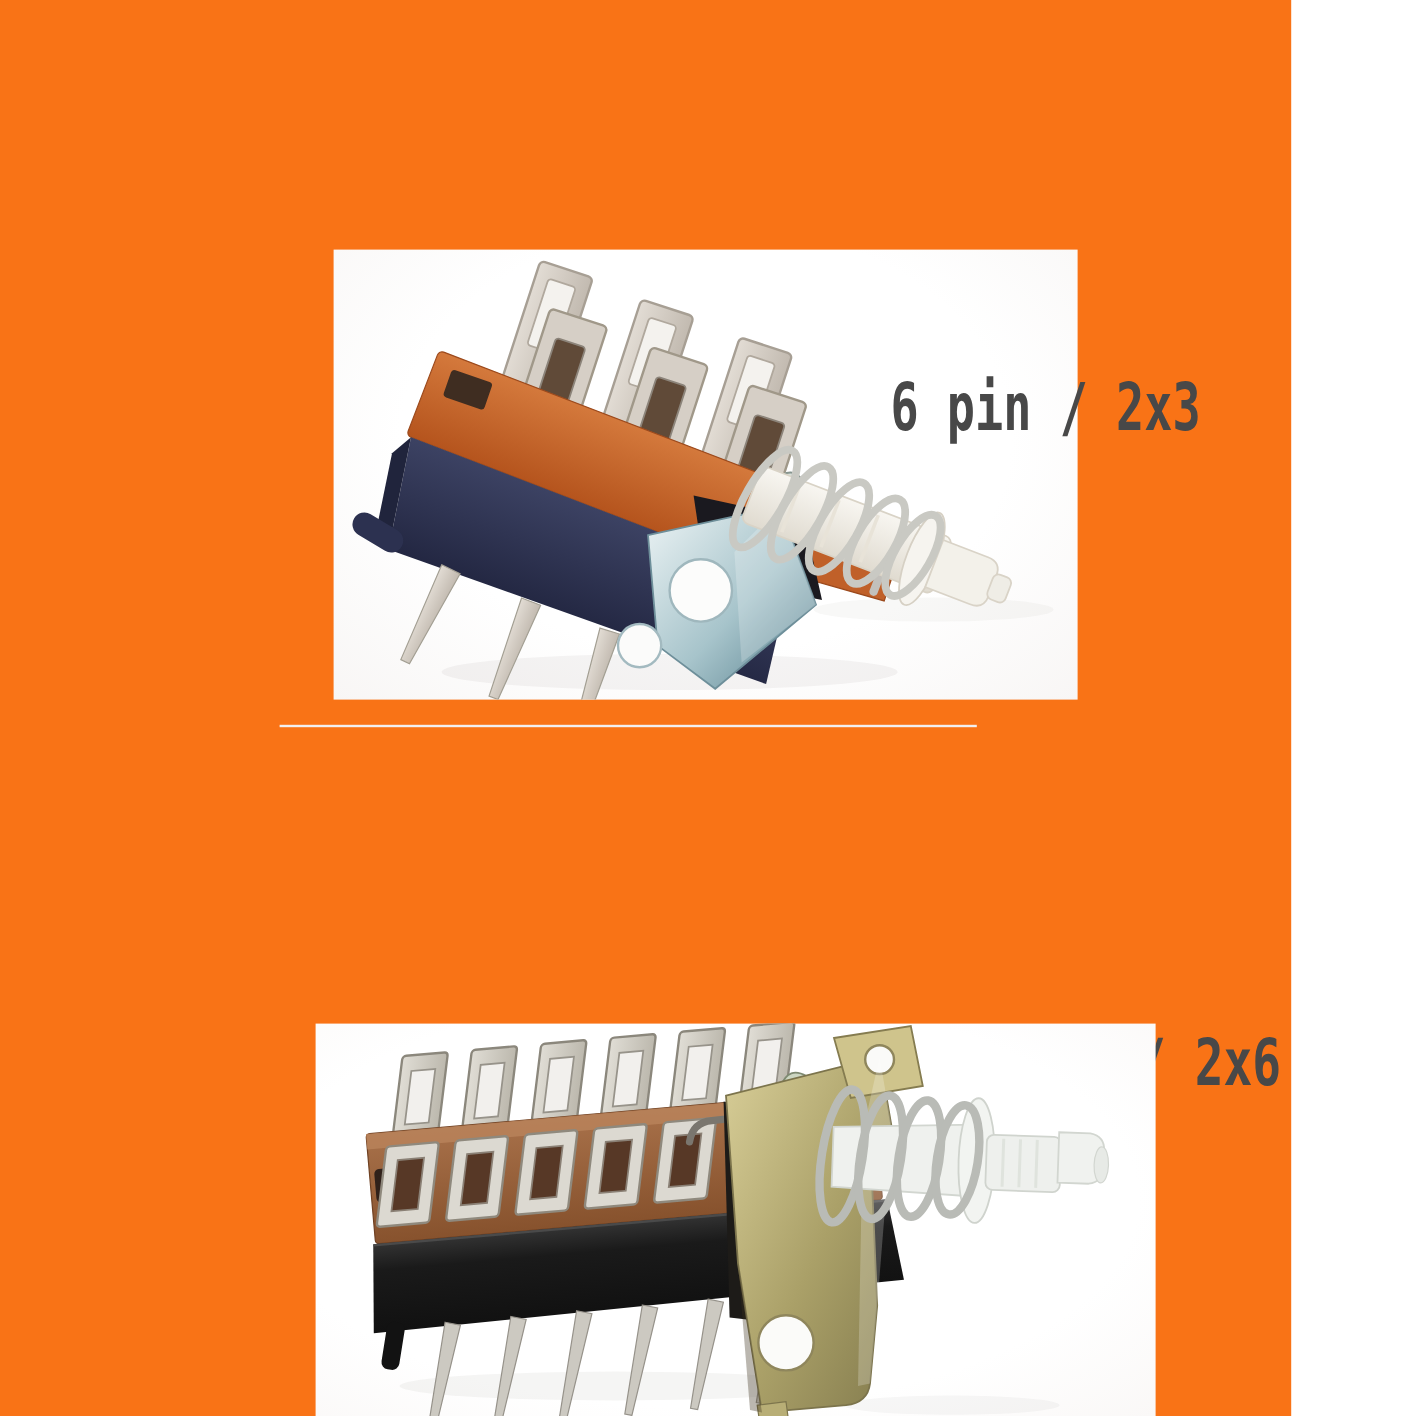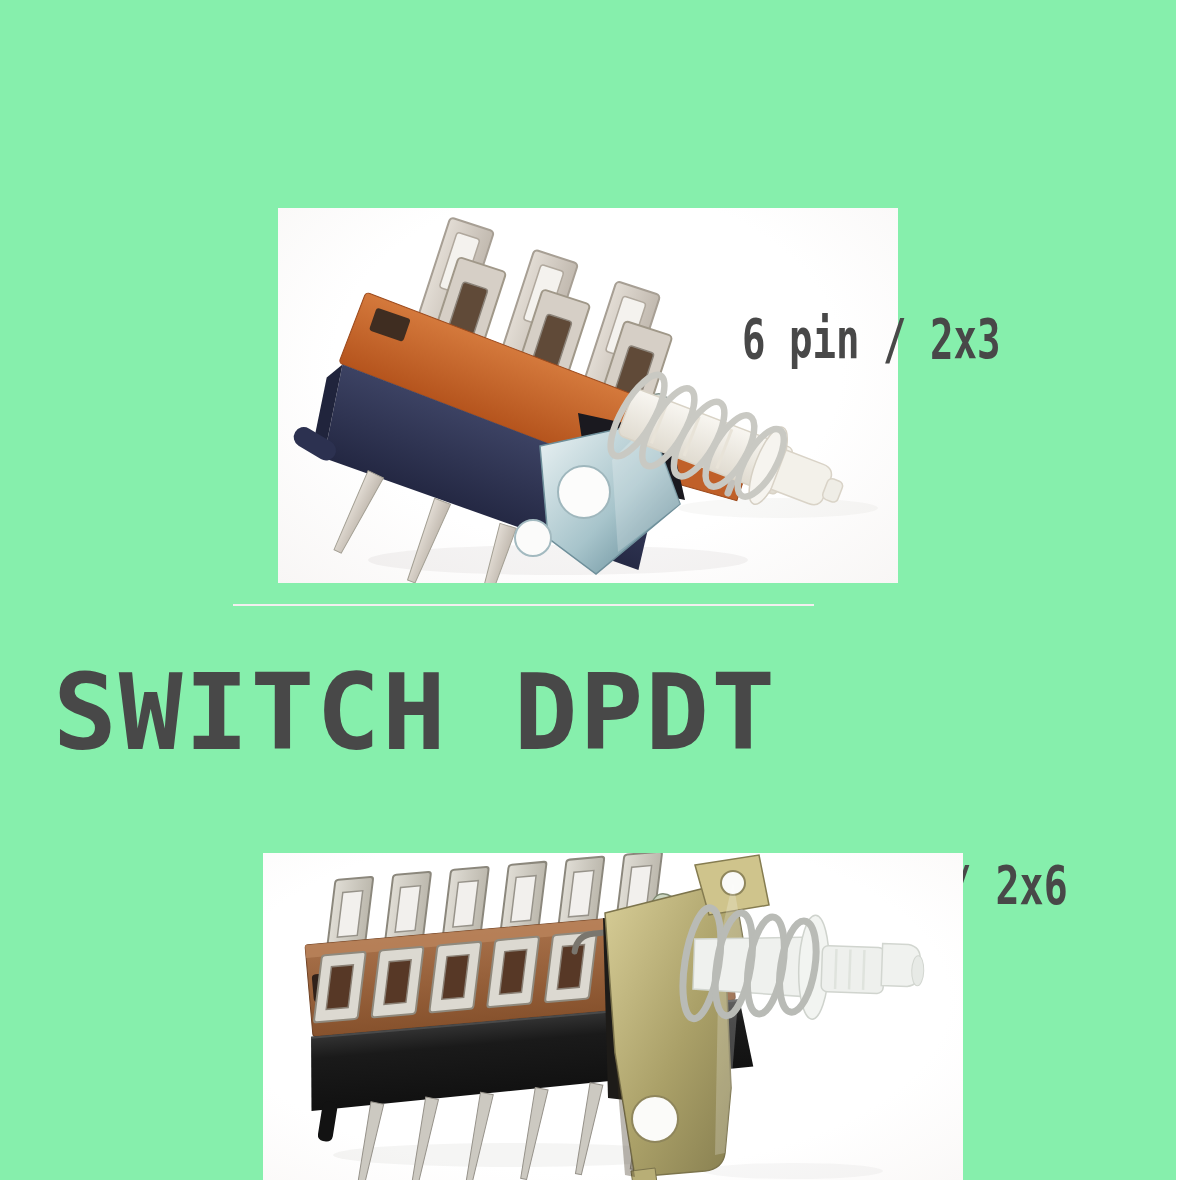--- a/index.html
+++ b/index.html
@@ -1,18 +1,18 @@
 <!DOCTYPE html>
 <html><head>
 <meta charset="utf-8">
 <style>
   html,body{margin:0;padding:0;}
   body{width:1180px;height:1180px;background:#ffffff;overflow:hidden;
        font-family:"DejaVu Sans Mono","Liberation Mono",monospace;}
-  #canvas{position:relative;width:1176px;height:1180px;background:#86efac;}
+  #canvas{position:relative;width:1076px;height:1180px;background:#f97316;}
 
   .photo{position:absolute;}
   #photo-top{left:278px;top:208px;width:620px;height:375px;
     background:radial-gradient(ellipse at 50% 42%, #ffffff 58%, #f8f6f5 100%);}
   #photo-bottom{left:263px;top:853px;width:700px;height:327px;
     background:radial-gradient(ellipse at 46% 45%, #ffffff 68%, #faf8f7 100%);}
 
   .pin-label{position:absolute;color:#484848;font-weight:bold;font-size:55px;
     line-height:1;white-space:nowrap;transform-origin:0 50%;}
   #label-top{left:742px;top:312px;transform:scaleX(0.71);}
@@ -138,21 +138,20 @@
           <ellipse cx="144" cy="27" rx="15" ry="38" transform="rotate(9 144 27)"></ellipse>
         </g>
       </g>
     </svg>
   </div>
 
   <div id="label-top" class="pin-label">6 pin / 2x3</div>
 
   <div id="divider"></div>
 
-  <div id="headline">SWITCH DPDT</div>
 
   <div id="label-bottom" class="pin-label">12 pin / 2x6</div>
 
   <div id="photo-bottom" class="photo">
     <svg width="700" height="327" viewBox="0 0 700 327">
       <defs>
         <linearGradient id="brownGrad" x1="0" y1="0" x2="0" y2="1">
           <stop offset="0" stop-color="#a8714a"></stop>
             <stop offset="1" stop-color="#87522d"></stop>
         </linearGradient>

